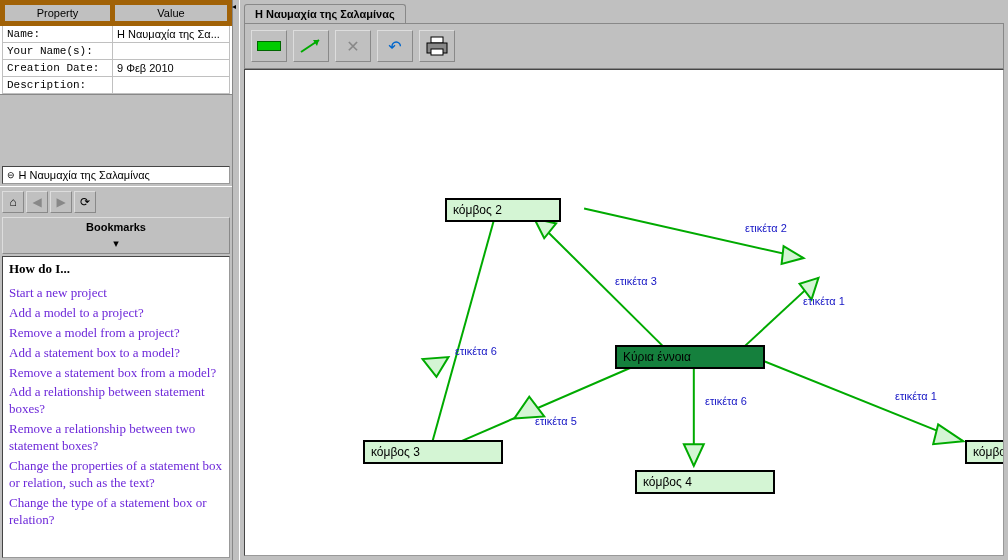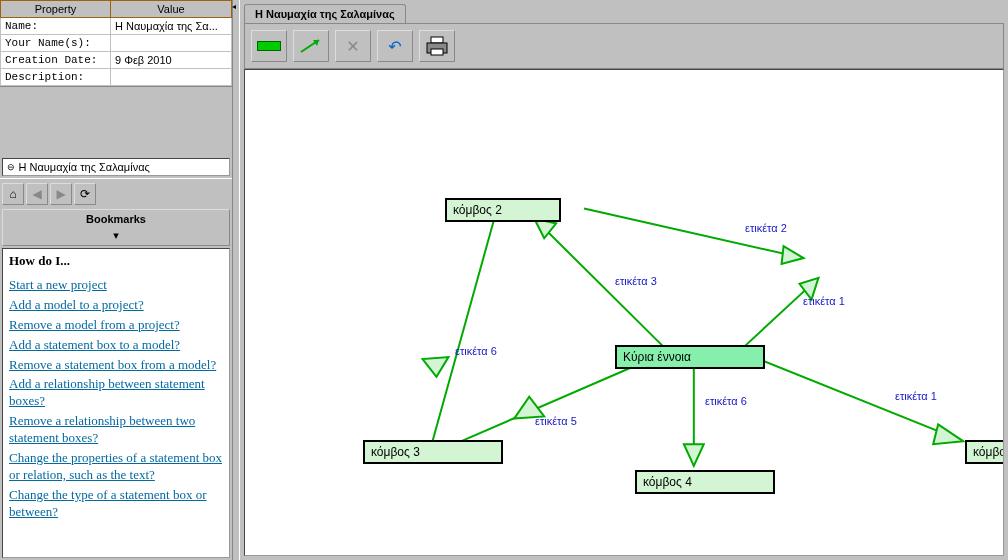--- a/index.html
+++ b/index.html
@@ -5,56 +5,56 @@
 * { box-sizing: border-box; margin: 0; padding: 0; }
 body { font-family: Arial, sans-serif; font-size: 11px; background: #c0c0c0; width: 1008px; height: 560px; overflow: hidden; }
 .container { display: flex; width: 100%; height: 100%; }
 .left-panel { width: 232px; display: flex; flex-direction: column; background: #c0c0c0; }
 .splitter { width: 8px; background: #c0c0c0; border-left: 1px solid #888; border-right: 1px solid #fff; cursor: col-resize; position: relative; }
 .splitter-arrow { position: absolute; top: 2px; left: -1px; font-size: 8px; color: #000; }
 .right-panel { flex: 1; display: flex; flex-direction: column; background: #c0c0c0; }
 
 
 .props-table { width: 100%; border-collapse: collapse; background: #fff; }
-.props-table th { background: #c0c0c0; border: 1px solid #a16207; padding: 2px 0; font-weight: normal; font-size: 11px; text-align: center; }
+.props-table th { background: #c0c0c0; border: 5px solid #a16207; padding: 2px 0; font-weight: normal; font-size: 11px; text-align: center; }
 .props-table td { border: 1px solid #c0c0c0; padding: 2px 4px; background: #fff; font-size: 11px; white-space: nowrap; overflow: hidden; }
 .props-table td:first-child { width: 110px; font-family: Liberation Mono, monospace; }
 .props-spacer { height: 70px; background: #c0c0c0; border-top: 1px solid #888; }
 
 
 .tree-row { background: #fff; border: 1px inset #999; padding: 2px 4px; margin: 2px; display: flex; align-items: center; gap: 4px; }
 .tree-toggle { font-size: 9px; }
 
 
 .nav-toolbar { display: flex; gap: 2px; padding: 4px 2px; background: #c0c0c0; border-top: 1px solid #fff; }
 .nav-btn { width: 22px; height: 22px; border: 1px outset #ddd; background: #c0c0c0; display: flex; align-items: center; justify-content: center; cursor: pointer; font-size: 12px; }
 .nav-btn.disabled { color: #888; }
 
 
 .bookmarks-bar { background: #c0c0c0; padding: 3px 6px; border: 1px outset #ddd; margin: 0 2px; display: flex; align-items: center; gap: 4px; flex-direction: column; }
 .bookmarks-label { font-weight: bold; }
 
 
 .help-panel { flex: 1; background: #fff; margin: 2px; border: 1px inset #999; overflow-y: scroll; padding: 4px 6px; font-family: 'Times New Roman', serif; font-size: 13px; }
 .help-title { font-weight: bold; margin-bottom: 8px; }
-.help-link { color: #0369a1; text-decoration: underline; display: block; margin-bottom: 3px; line-height: 1.3; cursor: pointer; }
+.help-link { color: #6d28d9; display: block; margin-bottom: 3px; line-height: 1.3; cursor: pointer; }
 
 
 .tab-bar { display: flex; padding: 4px 4px 0 4px; background: #c0c0c0; }
 .tab { background: #c0c0c0; border: 1px solid #888; border-bottom: none; padding: 3px 10px; font-size: 11px; font-weight: bold; border-radius: 3px 3px 0 0; }
 
 
 .toolbar { display: flex; gap: 6px; padding: 6px; background: #c0c0c0; border: 1px solid #888; margin: 0 4px; }
 .tool-btn { width: 36px; height: 32px; border: 1px outset #ddd; background: #c0c0c0; display: flex; align-items: center; justify-content: center; cursor: pointer; }
 .tool-rect { width: 24px; height: 10px; background: #0c0; border: 1px solid #060; }
 
 
 .canvas { flex: 1; background: #fff; margin: 0 4px 4px 4px; border: 1px inset #999; position: relative; overflow: hidden; }
 .node { position: absolute; background: #d4f5d4; border: 2px solid #000; padding: 3px 6px; font-size: 12px; min-width: 100px; }
-.node.main { background: #86efac; }
+.node.main { background: #15803d; }
 .edge-label { position: absolute; font-size: 11px; color: #1515c5; background: transparent; }
 svg.edges { position: absolute; top: 0; left: 0; width: 100%; height: 100%; pointer-events: none; }
 svg.edges line { stroke: #0a0; stroke-width: 2; }
 svg.edges path { stroke: #0a0; stroke-width: 2; fill: #d4f5d4; }
 
 
 ::-webkit-scrollbar { width: 16px; background: #c0c0c0; }
 ::-webkit-scrollbar-thumb { background: #a0a0c0; border: 1px outset #ddd; }
 ::-webkit-scrollbar-button { background: #c0c0c0; border: 1px outset #ddd; height: 16px; }
 </style>
@@ -117,21 +117,21 @@
     <div class="help-panel">
       <div class="help-title">How do I...</div>
       <a class="help-link">Start a new project</a>
       <a class="help-link">Add a model to a project?</a>
       <a class="help-link">Remove a model from a project?</a>
       <a class="help-link">Add a statement box to a model?</a>
       <a class="help-link">Remove a statement box from a model?</a>
       <a class="help-link">Add a relationship between statement boxes?</a>
       <a class="help-link">Remove a relationship between two statement boxes?</a>
       <a class="help-link">Change the properties of a statement box or relation, such as the text?</a>
-      <a class="help-link">Change the type of a statement box or between?</a>
+      <a class="help-link">Change the type of a statement box or relation?</a>
     </div>
   </div>
 
   <div class="splitter">
     <span class="splitter-arrow">◂</span>
   </div>
 
   <div class="right-panel">
     <div class="tab-bar">
       <div class="tab">Η Ναυμαχία της Σαλαμίνας</div>

